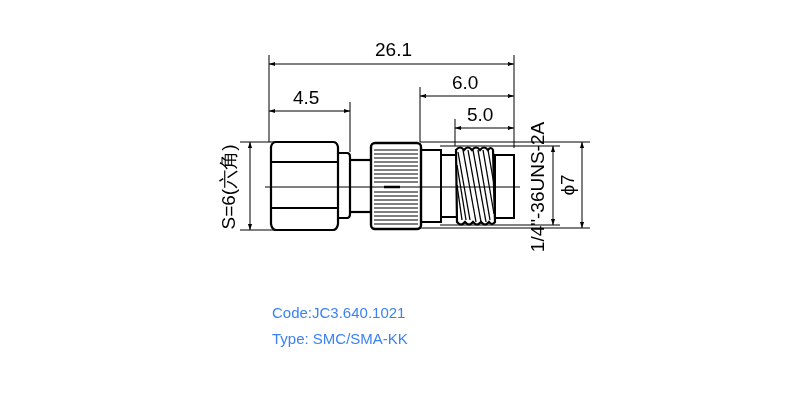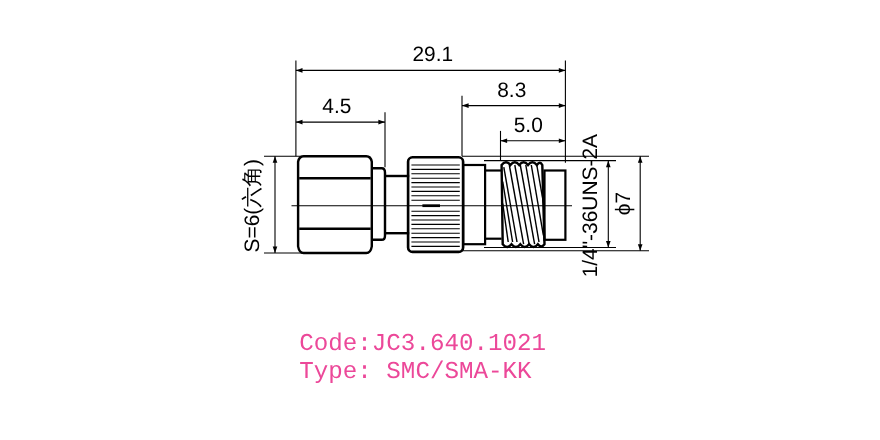--- a/index.html
+++ b/index.html
@@ -1,20 +1,20 @@
 <!DOCTYPE html>
 <html><head>
 <meta charset="utf-8">
 <style>
   html, body { margin:0; padding:0; background:#ffffff; }
   body { width:800px; height:400px; position:relative; overflow:hidden;
          font-family:"Liberation Sans", sans-serif; color:#000; }
   #drawing { position:absolute; left:0; top:0; width:800px; height:400px; }
-  .caption { position:absolute; left:272px; font-size:22px; line-height:24px;
-             font-family:Liberation Mono, monospace; color:#ec4899; white-space:nowrap; }
+  .caption { position:absolute; left:272px; font-size:15px; line-height:24px;
+             font-family:Liberation Sans, sans-serif; color:#3b82f6; white-space:nowrap; }
 </style>
 </head>
 <body>
 
 <svg id="drawing" viewBox="0 0 800 400" xmlns="http://www.w3.org/2000/svg">
   <defs>
     <marker id="arr" viewBox="0 0 10 10" refX="10" refY="5" markerWidth="10" markerHeight="6" orient="auto-start-reverse" markerUnits="userSpaceOnUse">
       <path d="M0,1.5 L10,5 L0,8.5 Z" fill="#000"></path>
     </marker>
   </defs>
@@ -101,22 +101,22 @@
         <line x1="483" y1="150" x2="494" y2="214"></line>
       <line x1="488" y1="150" x2="495" y2="190"></line>
         <line x1="457" y1="165" x2="466" y2="220"></line>
       <line x1="457" y1="185" x2="462" y2="220"></line>
     </g>
   </g>
 
   <rect x="495" y="155" width="19" height="63" fill="none" stroke="#000" stroke-width="2"></rect>
 </svg>
 
-<div style="position:absolute;left:375px;top:39px;font-size:19px;">29.1</div>
+<div style="position:absolute;left:375px;top:39px;font-size:19px;">26.1</div>
 <div style="position:absolute;left:293px;top:87px;font-size:19px;">4.5</div>
-<div style="position:absolute;left:452px;top:72px;font-size:19px;">8.3</div>
+<div style="position:absolute;left:452px;top:72px;font-size:19px;">6.0</div>
 <div style="position:absolute;left:467px;top:104px;font-size:19px;">5.0</div>
 <div style="position:absolute;left:229px;top:187px;font-size:19px;white-space:nowrap;transform:translate(-50%,-50%) rotate(-90deg);">S=6(六角)</div>
 <div style="position:absolute;left:538px;top:187px;font-size:19px;white-space:nowrap;transform:translate(-50%,-50%) rotate(-90deg);">1/4"-36UNS-2A</div>
 <div style="position:absolute;left:568px;top:185px;font-size:19px;white-space:nowrap;transform:translate(-50%,-50%) rotate(-90deg);">ϕ7</div>
 
 <div class="caption" style="top:301px;">Code:JC3.640.1021</div>
 <div class="caption" style="top:327px;text-align:center;">Type: SMC/SMA-KK</div>
 
 </body></html>

